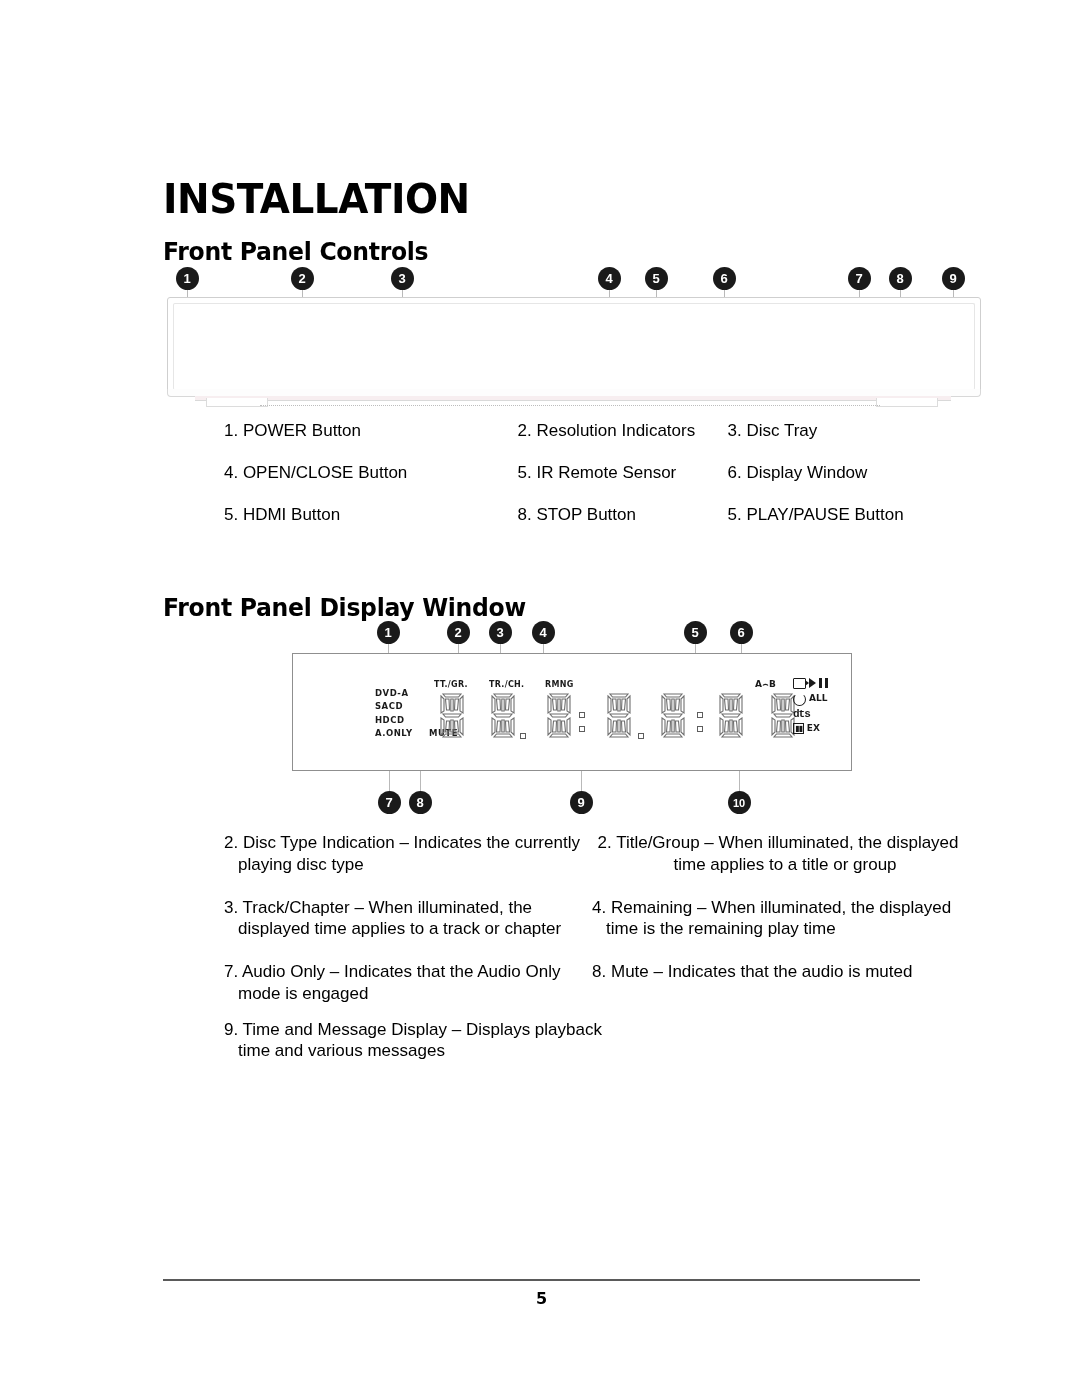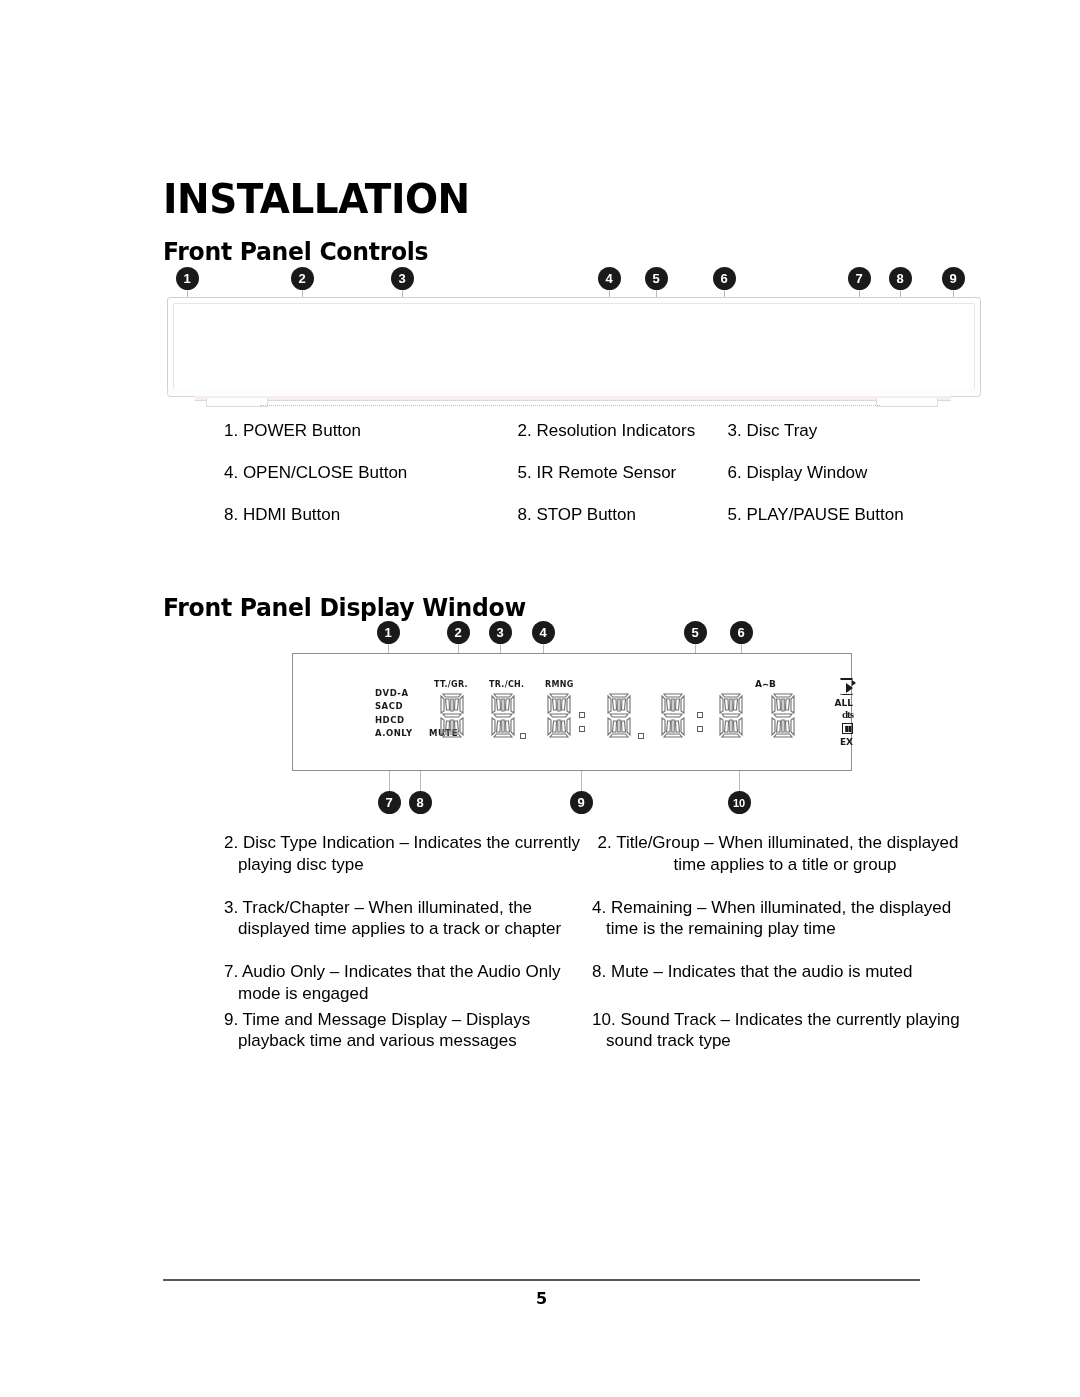--- a/index.html
+++ b/index.html
@@ -103,31 +103,31 @@
 
   .seg-lbl{position:absolute;top:26px;font-size:8px;font-weight:bold;letter-spacing:0.3px;
        color:#1a1a1a;font-family:"DejaVu Sans",sans-serif;}
   .cell{position:absolute;top:38px;width:28px;height:48px;}
   .cell svg{width:28px;height:48px;display:block;}
   .dot{position:absolute;width:3.5px;height:3.5px;border:0.8px solid #5d5d5d;background:#fff;}
 
   .ab-lbl{position:absolute;left:462px;top:25px;font-size:9px;font-weight:bold;color:#1a1a1a;
        font-family:"DejaVu Sans",sans-serif;letter-spacing:0.5px;}
   .status{position:absolute;left:500px;top:24px;width:60px;}
-  .status-row{display:flex;align-items:flex-end;height:15px;gap:3px;
-       font-size:9px;font-weight:bold;color:#1a1a1a;font-family:"DejaVu Sans",sans-serif;flex-direction:column;}
+  .status-row{display:flex;align-items:flex-start;height:15px;gap:3px;
+       font-size:9px;font-weight:bold;color:#1a1a1a;font-family:"DejaVu Sans",sans-serif;}
   .ic{display:inline-block;}
   .ic-angle{width:11px;height:9px;border:1.2px solid #1a1a1a;border-radius:1px;position:relative;}
   .ic-angle:after{content:"";position:absolute;right:-4px;top:1px;border-left:4px solid #1a1a1a;
        border-top:3px solid transparent;border-bottom:3px solid transparent;}
   .ic-play{width:0;height:0;border-left:7px solid #1a1a1a;border-top:5px solid transparent;border-bottom:5px solid transparent;}
   .ic-pause{width:9px;height:10px;background:
        linear-gradient(90deg,#1a1a1a 0 3px,transparent 3px 6px,#1a1a1a 6px 9px);}
   .ic-rep{width:11px;height:11px;border:1.4px solid #1a1a1a;border-radius:50%;border-top-color:transparent;}
-  .ic-dts{font-size:11px;font-weight:bold;letter-spacing:-1px;font-family:Liberation Serif, serif;}
+  .ic-dts{font-size:11px;font-weight:bold;letter-spacing:-1px;font-family:Liberation Mono, monospace;}
   .ic-dd{display:inline-block;border:1.2px solid #1a1a1a;padding:0 1px;font-size:8px;font-weight:bold;letter-spacing:-1px;}
 
   
   .rule{position:absolute;left:163px;top:1279px;width:757px;height:2px;background:#5a5a5a;}
   .pageno{position:absolute;left:163px;top:1289px;width:757px;text-align:center;
        font-size:16px;font-weight:bold;font-family:"DejaVu Sans",sans-serif;}
 </style>
 </head>
 <body>
 
@@ -220,21 +220,21 @@
         <div class="cap-cell c1">1. POWER Button</div>
         <div class="cap-cell c2">2. Resolution Indicators</div>
         <div class="cap-cell c3">3. Disc Tray</div>
       </div>
       <div class="cap-row">
         <div class="cap-cell c1">4. OPEN/CLOSE Button</div>
         <div class="cap-cell c2">5. IR Remote Sensor</div>
         <div class="cap-cell c3">6. Display Window</div>
       </div>
       <div class="cap-row">
-        <div class="cap-cell c1">8. HDMI Button</div>
+        <div class="cap-cell c1">5. HDMI Button</div>
         <div class="cap-cell c2">8. STOP Button</div>
         <div class="cap-cell c3">5. PLAY/PAUSE Button</div>
       </div>
     </div>
 
   <h2 class="h2" id="h2-display">Front Panel Display Window</h2>
 
   <div id="vfd-callouts">
       <div class="badge" style="left: 376.5px; top: 621px;">1</div>
       <div class="leader" style="left: 388px; top: 644px; height: 50px;"></div>
@@ -420,25 +420,24 @@
 
   <div class="cap-grid" id="cap-display" style="top:832px;">
       <div class="cap-row" style="margin-bottom: 21px;">
         <div class="cap-cell" style="width: 368px; text-indent: -14px; padding-left: 14px;">2. Disc Type Indication – Indicates the currently playing disc type</div>
         <div class="cap-cell" style="width: 372px; text-indent: -14px; padding-left: 14px; text-align: center;">2. Title/Group – When illuminated, the displayed time applies to a title or group</div>
       </div>
       <div class="cap-row" style="margin-bottom: 21px;">
         <div class="cap-cell" style="width: 368px; text-indent: -14px; padding-left: 14px;">3. Track/Chapter – When illuminated, the displayed time applies to a track or chapter</div>
         <div class="cap-cell" style="width: 372px; text-indent: -14px; padding-left: 14px;">4. Remaining – When illuminated, the displayed time is the remaining play time</div>
       </div>
-      <div class="cap-row" style="margin-bottom: 4px;">
+      <div class="cap-row" style="margin-bottom: 14px;">
         <div class="cap-cell" style="width: 368px; text-indent: -14px; padding-left: 14px;">7. Audio Only – Indicates that the Audio Only mode is engaged</div>
         <div class="cap-cell" style="width: 372px; text-indent: -14px; padding-left: 14px;">8. Mute – Indicates that the audio is muted</div>
       </div>
       <div class="cap-row" style="margin-bottom: 21px;">
         <div class="cap-cell" style="width: 368px; text-indent: -14px; padding-left: 14px;">9. Time and Message Display – Displays playback time and various messages</div>
-        <div class="cap-cell" style="width: 372px; text-indent: -14px; padding-left: 14px;">10. Sound Track – Indicates the currently playing sound track type</div>
       </div>
     </div>
 
   <div class="rule"></div>
   <div class="pageno">5</div>
 </div>
 
 </body></html>

